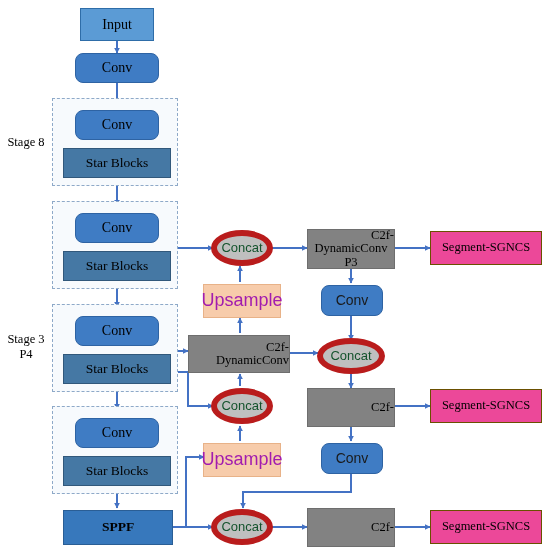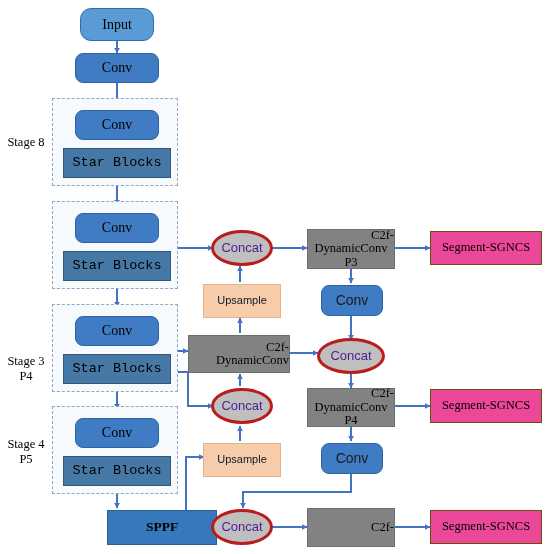--- a/index.html
+++ b/index.html
@@ -50,58 +50,57 @@
     background: #3F7CC4;
     border: 1px solid #2E63A3;
     border-radius: 8px;
     font-family: "Liberation Sans", "DejaVu Sans", sans-serif;
     font-size: 14px;
     color: #1a1a1a;
   }
   .sk-star {
     background: #4578A4;
     border: 1px solid #31587B;
-    font-family: Liberation Mono, monospace;
+    font-family: Liberation Serif, serif;
     font-size: 13.5px;
   }
   .sk-sppf {
     background: #3778BC;
     border: 1px solid #2A5E95;
     font-family: "Liberation Serif", "DejaVu Serif", serif;
     font-size: 13.5px;
     font-weight: bold;
-    margin-left: 44px;
   }
   .sk-c2f {
     background: #828282;
     border: 1px solid #6E6E6E;
     font-family: "Liberation Serif", "DejaVu Serif", serif;
     font-size: 12.5px;
     align-items: flex-end;
   }
   .sk-seg {
     background: #ec4899;
     border: 1px solid #6A5000;
     font-family: "Liberation Serif", "DejaVu Serif", serif;
     font-size: 12.5px;
   }
   .sk-ups {
     background: #F7CCAB;
     border: 1px solid #E8B288;
     font-family: "Liberation Sans", "DejaVu Sans", sans-serif;
-    font-size: 11px;
-    color: #0f172a;
+    font-size: 18px;
+    color: #a21caf;
   }
   .sk-concat {
     background: #BFBFBF;
-    border: 3px solid #b91c1c;
+    border: 6px solid #b91c1c;
     border-radius: 50%;
     font-family: "Liberation Sans", "DejaVu Sans", sans-serif;
     font-size: 13px;
-    color: #4c1d95;
+    color: #14532d;
   }
   .stagebox {
     position: absolute;
     box-sizing: border-box;
     border: 1.4px dashed #8EA9C8;
     background: #F7FAFD;
     z-index: 1;
   }
   .stagelabel {
     position: absolute;
@@ -175,30 +174,26 @@
   </svg>
 
   <div class="stagebox" style="left:52px; top:98px; width:126px; height:88px;"></div>
   <div class="stagebox" style="left:52px; top:201px; width:126px; height:88px;"></div>
   <div class="stagebox" style="left:52px; top:304px; width:126px; height:88px;"></div>
   <div class="stagebox" style="left:52px; top:406px; width:126px; height:88px;"></div>
 
   <div class="stagelabel" style="left:0px; top:135px; width:52px;">
     <div>Stage 8</div>
   </div>
-  <div class="stagelabel" style="left:0px; top:354px; width:52px;">
+  <div class="stagelabel" style="left:0px; top:332px; width:52px;">
     <div>Stage 3</div>
     <div>P4</div>
   </div>
-  <div class="stagelabel" style="left:0px; top:437px; width:52px;">
-    <div>Stage 4</div>
-    <div>P5</div>
-  </div>
-
-  <div class="node sk-input" style="left:80px; top:8px; width:74px; height:33px;border-radius:11px;">Input</div>
+
+  <div class="node sk-input" style="left:80px; top:8px; width:74px; height:33px;">Input</div>
 
   <div class="node sk-conv" style="left:75px; top:53px; width:84px; height:30px;">Conv</div>
 
   <div class="node sk-conv" style="left:75px; top:110px; width:84px; height:30px;">Conv</div>
   <div class="node sk-star" style="left:63px; top:148px; width:108px; height:30px;">Star Blocks</div>
 
   <div class="node sk-conv" style="left:75px; top:213px; width:84px; height:30px;">Conv</div>
   <div class="node sk-star" style="left:63px; top:251px; width:108px; height:30px;">Star Blocks</div>
 
   <div class="node sk-conv" style="left:75px; top:316px; width:84px; height:30px;">Conv</div>
@@ -224,21 +219,20 @@
 
   <div class="node sk-c2f" style="left:307px; top:229px; width:88px; height:40px; flex-direction:column;">
     <span>C2f-</span>
     <span>DynamicConv P3</span>
   </div>
   <div class="node sk-seg" style="left:430px; top:231px; width:112px; height:34px;">Segment-SGNCS</div>
   <div class="node sk-conv-neck" style="left:321px; top:285px; width:62px; height:31px;">Conv</div>
 
   <div class="node sk-c2f" style="left:307px; top:388px; width:88px; height:39px; flex-direction:column;">
     <span>C2f-</span>
-    <span>DynamicConv P4</span>
   </div>
   <div class="node sk-seg" style="left:430px; top:389px; width:112px; height:34px;">Segment-SGNCS</div>
   <div class="node sk-conv-neck" style="left:321px; top:443px; width:62px; height:31px;">Conv</div>
 
   <div class="node sk-c2f" style="left:307px; top:508px; width:88px; height:39px; flex-direction:column;">
     <span>C2f-</span>
   </div>
   <div class="node sk-seg" style="left:430px; top:510px; width:112px; height:34px;">Segment-SGNCS</div>
 
 </div>

